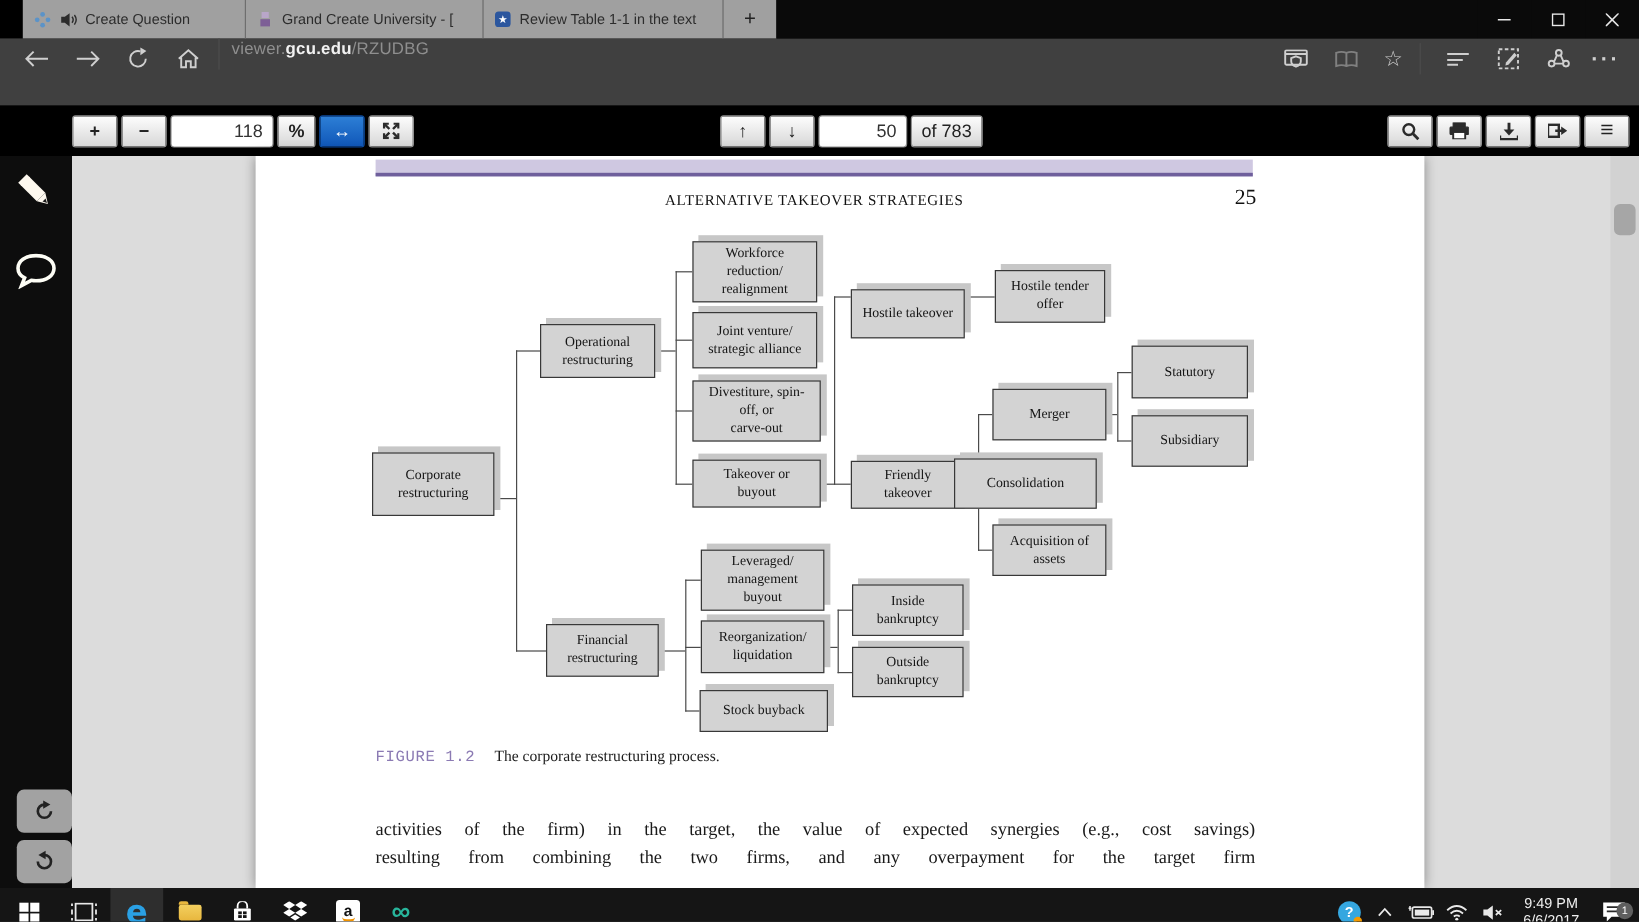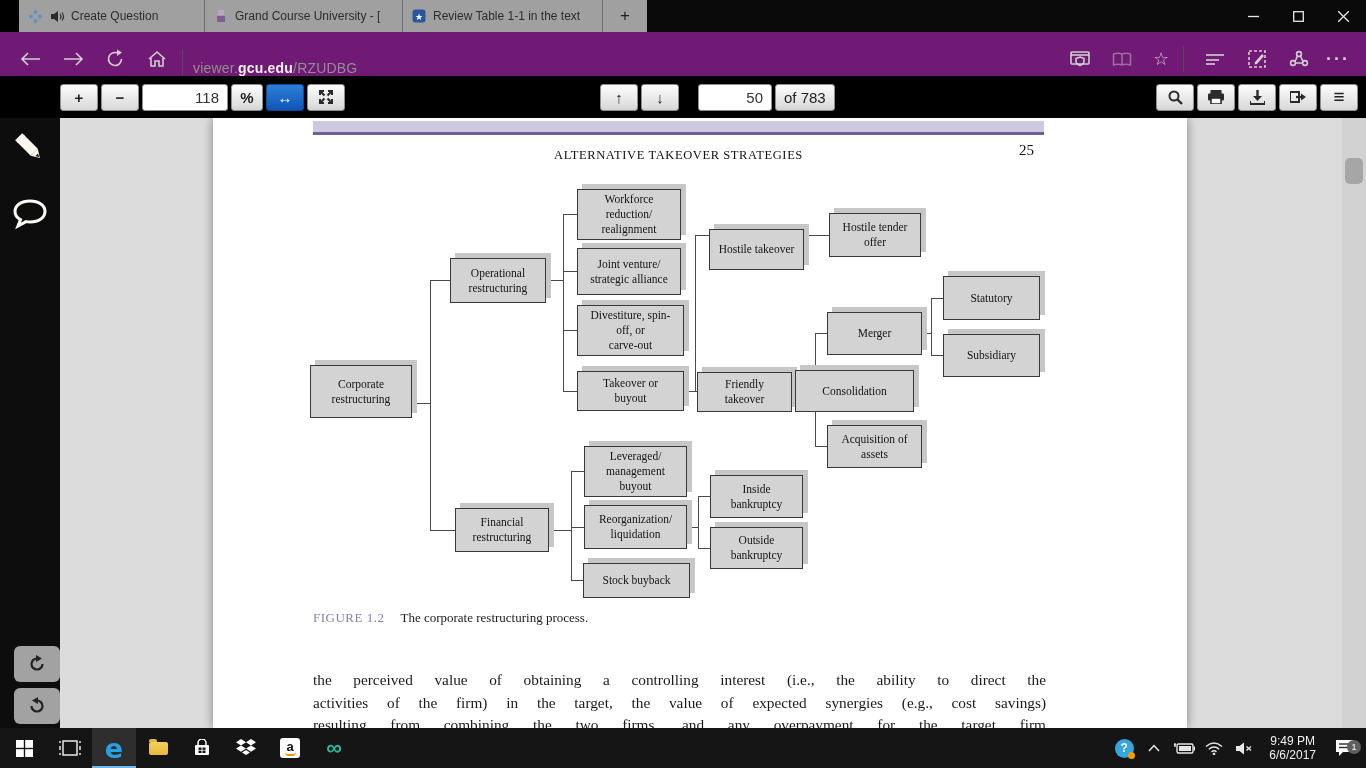--- a/index.html
+++ b/index.html
@@ -15,68 +15,68 @@
   .tab-label { overflow:hidden; text-overflow:clip; flex:1; }
   .favicon { width:16px; height:16px; flex:0 0 16px; display:flex; align-items:center; justify-content:center; }
   .closex { font-size:12px; color:#333; padding:0 2px; }
   .newtab { width:44px; background:#a0a0a0; color:#222; font-size:17px; display:flex;
             align-items:center; justify-content:center; }
   .tab-spacer { flex:1; background:#0a0a0a; }
   .winctl { width:45px; display:flex; align-items:center; justify-content:center; background:#0a0a0a; }
   .winctl svg { stroke:#e8e8e8; }
 
   
-  .addressbar { height:44px; background:#701a75; display:flex; align-items:flex-end; padding:0 10px; }
+  .addressbar { height:56px; background:#404040; display:flex; align-items:flex-start; padding:0 10px; }
   .nav-ico { width:42px; height:34px; display:flex; align-items:center; justify-content:center; }
   .nav-ico svg { stroke:#cfcfcf; fill:none; stroke-width:1.6; }
   .url-sep { width:1px; height:26px; background:#4d4d4d; margin:0 10px 0 4px; }
   .urlbox { flex:1; font-size:14px; color:#8f8f8f; letter-spacing:.2px; }
   .urlbox .domain { color:#f1f1f1; font-weight:bold; }
   .addr-right { display:flex; align-items:center; }
   .glyph-ico { color:#cfcfcf; font-size:18px; width:36px; text-align:center; }
 
   
   .pdfbar { height:42px; background:#000; display:flex; align-items:center; padding:0 8px; position:relative; }
   .pgrp { display:flex; align-items:center; gap:3px; }
   .pbtn { height:27px; min-width:38px; border:1px solid #8f8f8f; border-radius:3px;
           background:linear-gradient(#fdfdfd,#d7d7d7); color:#222; font-size:15px; font-weight:bold;
           display:flex; align-items:center; justify-content:center; padding:0 8px; }
   .pbtn svg { stroke:#2b2b2b; fill:#2b2b2b; }
   .pbtn.blue { background:linear-gradient(#2d7fd6,#1057b8); border-color:#0c4a9e; color:#fff; }
   .pinput { height:27px; width:86px; border:1px solid #8f8f8f; border-radius:3px; background:#fff;
             color:#333; font-size:15px; text-align:right; padding:0 8px; font-family:inherit; }
-  .pinput.small { width:74px;margin-left:16px; }
+  .pinput.small { width:74px; }
   .grp-mid { position:absolute; left:600px; }
   .grp-right { position:absolute; right:8px; }
 
   
   .viewer { height:610px; position:relative; background:#dcdcdc; }
   .left-strip { position:absolute; left:0; top:0; width:60px; height:100%; background:#0d0d0d; z-index:5; }
   .strip-tool { position:absolute; left:8px; width:44px; height:44px; display:flex; align-items:center; justify-content:center; }
   .rot-btn { position:absolute; left:14px; width:46px; height:36px; background:#a2a2a2;
              border-radius:6px; display:flex; align-items:center; justify-content:center; }
   .scrollbar { position:absolute; right:0; top:0; width:24px; height:100%; background:#d2d2d2; }
   .scroll-thumb { position:absolute; left:3px; top:40px; width:18px; height:26px; background:#a6a6a6; border-radius:5px; }
 
   .page { position:absolute; left:213px; top:0; width:974px; height:610px; background:#fff;
           overflow:hidden; box-shadow:0 0 10px rgba(0,0,0,.4);
           font-family:"Liberation Serif","DejaVu Serif",serif; color:#1c1c1c; }
   .banner { position:absolute; left:100px; top:3px; width:731px; height:14px;
             background:#cfc8e1; border-bottom:3px solid #6f5f9c; }
   .pg-header { position:absolute; left:100px; top:30px; width:731px; text-align:center;
                font-size:12.5px; letter-spacing:.6px; color:#111; }
-  .pg-num { position:absolute; left:806px; top:24px; width:28px; font-size:15px; color:#111; }
+  .pg-num { position:absolute; left:806px; top:24px; width:28px; text-align:right; font-size:18px; color:#111; }
 
   .dbox { position:absolute; background:#d3d3d3; border:1px solid #383838;
           box-shadow:5px -5px 0 0 #c7c7c7; display:flex; align-items:center; justify-content:center;
           text-align:center; font-size:11.5px; line-height:1.28; white-space:pre-line; color:#141414; }
   .cline { position:absolute; background:#4a4a4a; }
 
   .caption { position:absolute; left:100px; top:492px; font-size:13px; }
-  .caption .flabel { color:#8b7ab3; letter-spacing:.5px; }
+  .caption .flabel { color:#8b7ab3; letter-spacing:.5px;font-family:Liberation Mono, monospace; }
   .caption .ftext { color:#1c1c1c; margin-left:16px; }
   .bodytext { position:absolute; left:100px; top:551px; width:733px; font-size:15.3px;
               line-height:22.5px; color:#1a1a1a; }
   .bodyline { text-align:justify; text-align-last:justify; word-spacing:1px; }
 
   
   .taskbar { height:40px; background:#151515; display:flex; align-items:stretch; position:relative; }
   .tb-start { width:48px; display:flex; align-items:center; justify-content:center; }
   .tb-search { width:340px; background:#3a3a3a; border:1px solid #5a5a5a; display:flex; align-items:center;
                gap:10px; padding:0 12px; color:#b9b9b9; font-size:14px; }
@@ -125,21 +125,21 @@
     </span>
     <span class="tab-label">Create Question</span>
   </div>
   <div class="tab" style="width:198px">
     <span class="favicon">
       <svg width="12" height="14">
           <rect x="3" y="1" width="6" height="5" fill="#b9a6c9"></rect>
           <rect x="2" y="7" width="8" height="6" fill="#7d5f96"></rect>
         </svg>
     </span>
-    <span class="tab-label">Grand Course University - [</span>
+    <span class="tab-label">Grand Create University - [</span>
   </div>
   <div class="tab" style="width:200px">
     <span class="favicon">
       <svg width="14" height="14">
           <rect x="0.5" y="0.5" width="13" height="13" rx="3" fill="#2b569e"></rect>
           <text x="7" y="10.5" text-anchor="middle" font-size="9" fill="#fff">★</text>
         </svg>
     </span>
     <span class="tab-label">Review Table 1-1 in the text</span>
   </div>
@@ -365,21 +365,21 @@
     <div class="dbox" style="left:364px;top:130px;width:104px;height:47px">Joint venture/
 strategic alliance</div>
     <div class="dbox" style="left:364px;top:187px;width:107px;height:51px">Divestiture, spin-
 off, or
 carve-out</div>
     <div class="dbox" style="left:364px;top:253px;width:107px;height:40px">Takeover or
 buyout</div>
     <div class="dbox" style="left:496px;top:111px;width:95px;height:41px">Hostile takeover</div>
     <div class="dbox" style="left:616px;top:95px;width:92px;height:44px">Hostile tender
 offer</div>
-    <div class="dbox" style="left:484px;top:254px;width:95px;height:40px">Friendly
+    <div class="dbox" style="left:496px;top:254px;width:95px;height:40px">Friendly
 takeover</div>
     <div class="dbox" style="left:614px;top:194px;width:95px;height:43px">Merger</div>
     <div class="dbox" style="left:582px;top:252px;width:119px;height:42px">Consolidation</div>
     <div class="dbox" style="left:614px;top:307px;width:95px;height:43px">Acquisition of
 assets</div>
     <div class="dbox" style="left:730px;top:158px;width:97px;height:44px">Statutory</div>
     <div class="dbox" style="left:730px;top:216px;width:97px;height:43px">Subsidiary</div>
     <div class="dbox" style="left:371px;top:328px;width:103px;height:51px">Leveraged/
 management
 buyout</div>
@@ -388,21 +388,20 @@
     <div class="dbox" style="left:370px;top:445px;width:107px;height:35px">Stock buyback</div>
     <div class="dbox" style="left:497px;top:357px;width:93px;height:43px">Inside
 bankruptcy</div>
     <div class="dbox" style="left:497px;top:409px;width:93px;height:42px">Outside
 bankruptcy</div>
 
     <div class="caption">
       <span class="flabel">FIGURE 1.2</span><span class="ftext">The corporate restructuring process.</span>
     </div>
     <div class="bodytext">
-      <div class="bodyline">the perceived value of obtaining a controlling interest (i.e., the ability to direct the</div>
       <div class="bodyline">activities of the firm) in the target, the value of expected synergies (e.g., cost savings)</div>
       <div class="bodyline">resulting from combining the two firms, and any overpayment for the target firm</div>
     </div>
   </div>
 
   <div class="scrollbar">
     <div class="scroll-thumb"></div>
   </div>
 </div>
 

